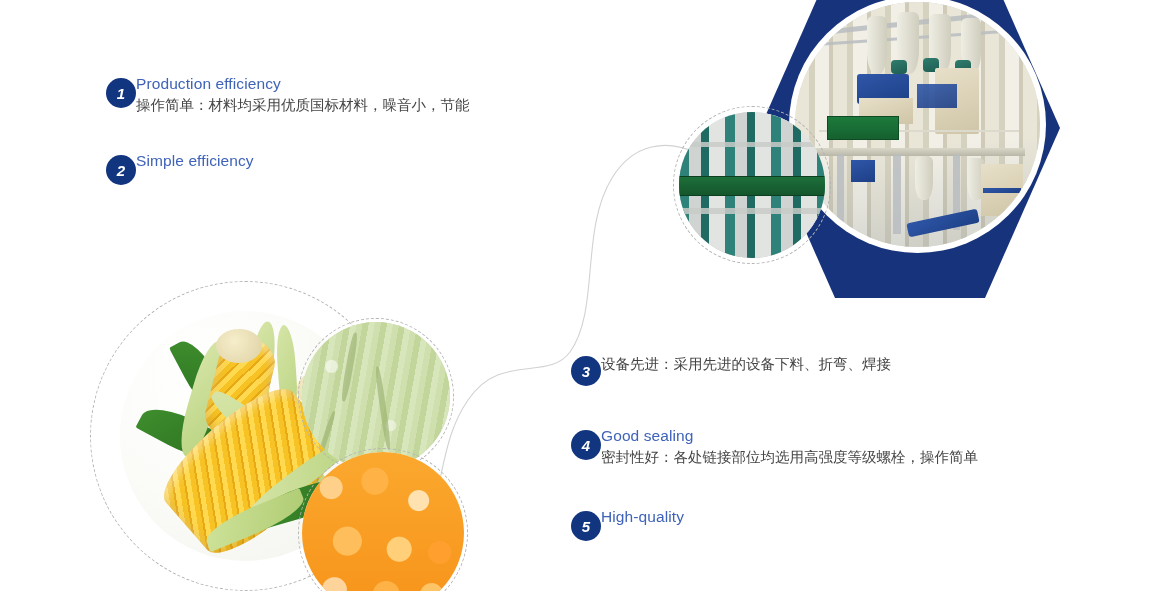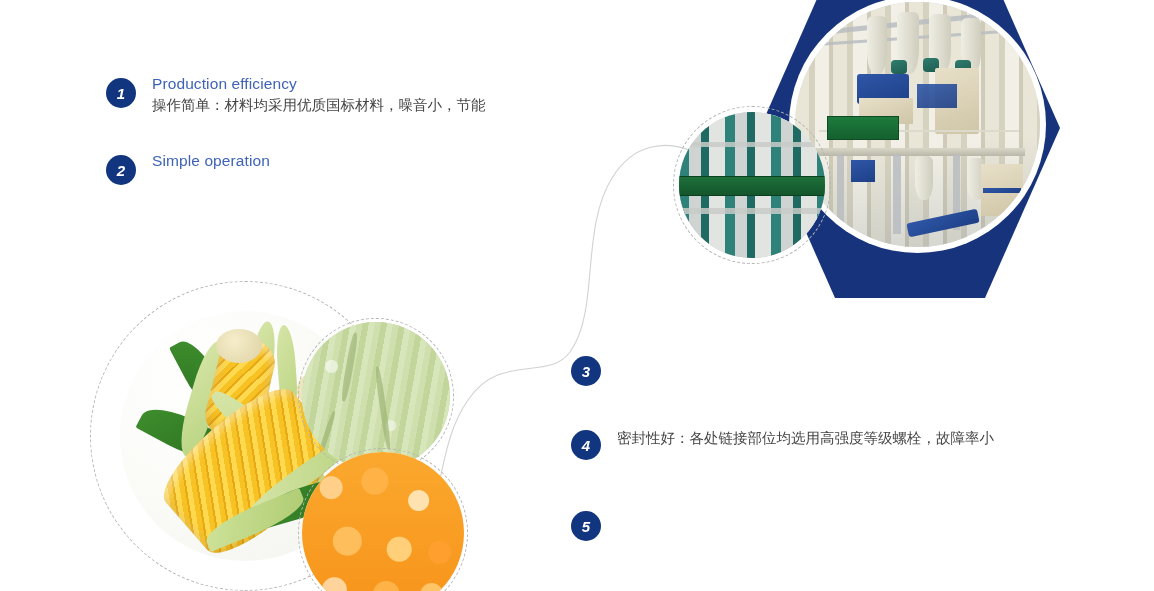--- a/index.html
+++ b/index.html
@@ -44,21 +44,20 @@
     font-style: italic;
     font-weight: bold;
     display: flex;
     align-items: center;
     justify-content: center;
     flex: 0 0 auto;
     margin-top: 4px;
     letter-spacing: 0;
   }
   .feature-text {
-    margin-left: 16px;
   }
   .feature-title {
     color: #3e63b8;
     font-size: 15.5px;
     line-height: 19px;
     letter-spacing: 0.1px;
   }
   .feature-desc {
     color: #454545;
     font-size: 14.5px;
@@ -311,36 +310,39 @@
     <div class="badge">1</div>
     <div class="feature-text">
       <div class="feature-title">Production efficiency</div>
       <div class="feature-desc">操作简单：材料均采用优质国标材料，噪音小，节能</div>
     </div>
   </div>
 
   <div class="feature-item" style="left:106px; top:151px;">
     <div class="badge">2</div>
     <div class="feature-text">
-      <div class="feature-title">Simple operation</div>
+      <div class="feature-title">Simple efficiency</div>
     </div>
   </div>
 
   <div class="feature-item" style="left:571px; top:352px;">
     <div class="badge">3</div>
     <div class="feature-text">
+      <div class="feature-desc">设备先进：采用先进的设备下料、折弯、焊接</div>
     </div>
   </div>
 
   <div class="feature-item" style="left:571px; top:426px;">
     <div class="badge">4</div>
     <div class="feature-text">
-      <div class="feature-desc">密封性好：各处链接部位均选用高强度等级螺栓，故障率小</div>
+      <div class="feature-title">Good sealing</div>
+      <div class="feature-desc">密封性好：各处链接部位均选用高强度等级螺栓，操作简单</div>
     </div>
   </div>
 
   <div class="feature-item" style="left:571px; top:507px;">
     <div class="badge">5</div>
     <div class="feature-text">
+      <div class="feature-title">High-quality</div>
     </div>
   </div>
 
 </div>
 
 </body></html>

